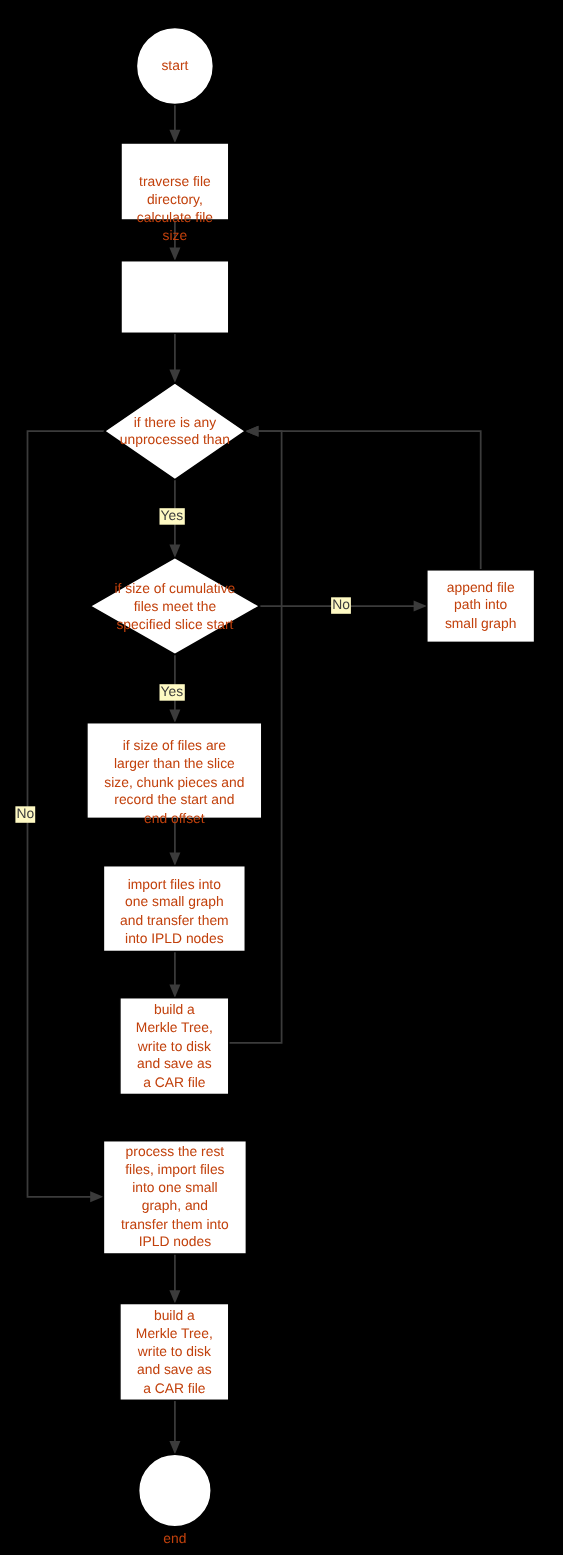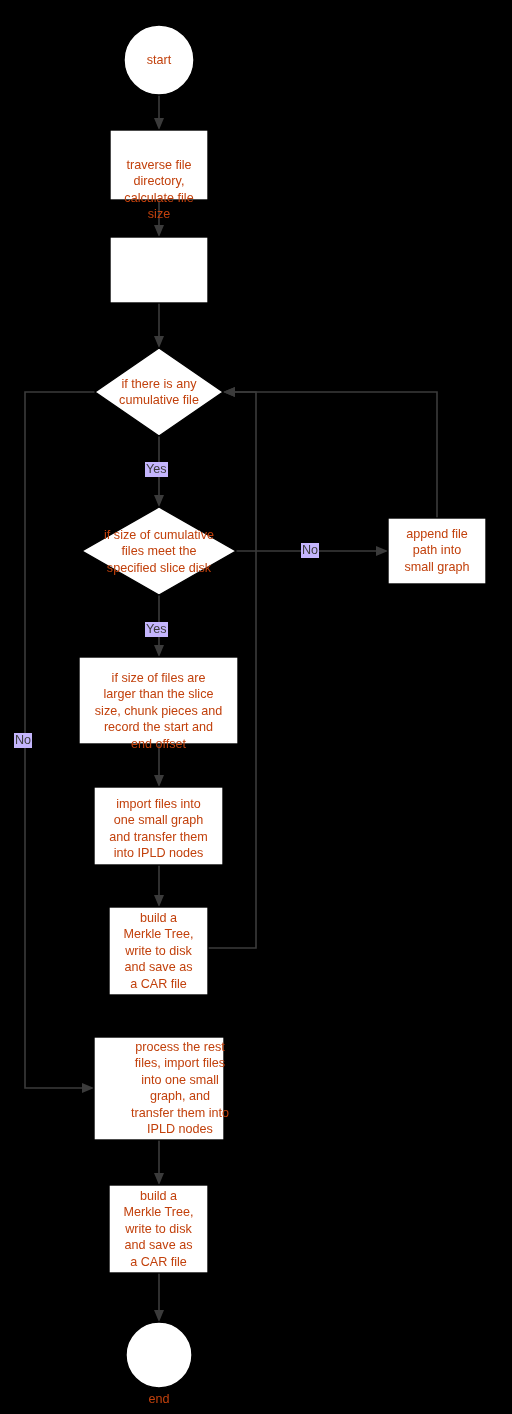--- a/index.html
+++ b/index.html
@@ -48,21 +48,21 @@
     color: #c2410c;
     font-family: "Liberation Sans", sans-serif;
     font-size: 12.6px;
     line-height: 16.4px;
     text-align: center;
     white-space: pre-line;
     pointer-events: none;
   }
   .edge-label {
     position: absolute;
-    background: #c4b5fd;
+    background: #fef9c3;
     color: #3c3c3c;
     font-family: "Liberation Sans", sans-serif;
     font-size: 12.6px;
     line-height: 15px;
     padding: 0 1px;
     text-align: center;
     white-space: nowrap;
   }
 </style>
 </head>
@@ -153,25 +153,25 @@
 
   <div class="node-text" style="left:109px; top:52px; width:100px;">start</div>
 
   <div class="node-text" style="left:110px; top:137px; width:98px;margin-top:20px;">traverse file
 directory,
 calculate file
 size</div>
 
 
   <div class="node-text" style="left:89px; top:376px; width:140px;">if there is any
-cumulative file</div>
+unprocessed than</div>
 
   <div class="node-text" style="left:79px; top:527px; width:160px;">if size of cumulative
 files meet the
-specified slice disk</div>
+specified slice start</div>
 
   <div class="node-text" style="left:388px; top:526px; width:98px;">append file
 path into
 small graph</div>
 
   <div class="node-text" style="left:82px; top:670px; width:153px;">if size of files are
 larger than the slice
 size, chunk pieces and
 record the start and
 end offset</div>
@@ -180,21 +180,21 @@
 one small graph
 and transfer them
 into IPLD nodes</div>
 
   <div class="node-text" style="left:109px; top:910px; width:99px;">build a
 Merkle Tree,
 write to disk
 and save as
 a CAR file</div>
 
-  <div class="node-text" style="left:95px; top:1039px; width:128px;padding-left:21px;">process the rest
+  <div class="node-text" style="left:95px; top:1039px; width:128px;">process the rest
 files, import files
 into one small
 graph, and
 transfer them into
 IPLD nodes</div>
 
   <div class="node-text" style="left:109px; top:1188px; width:99px;">build a
 Merkle Tree,
 write to disk
 and save as

